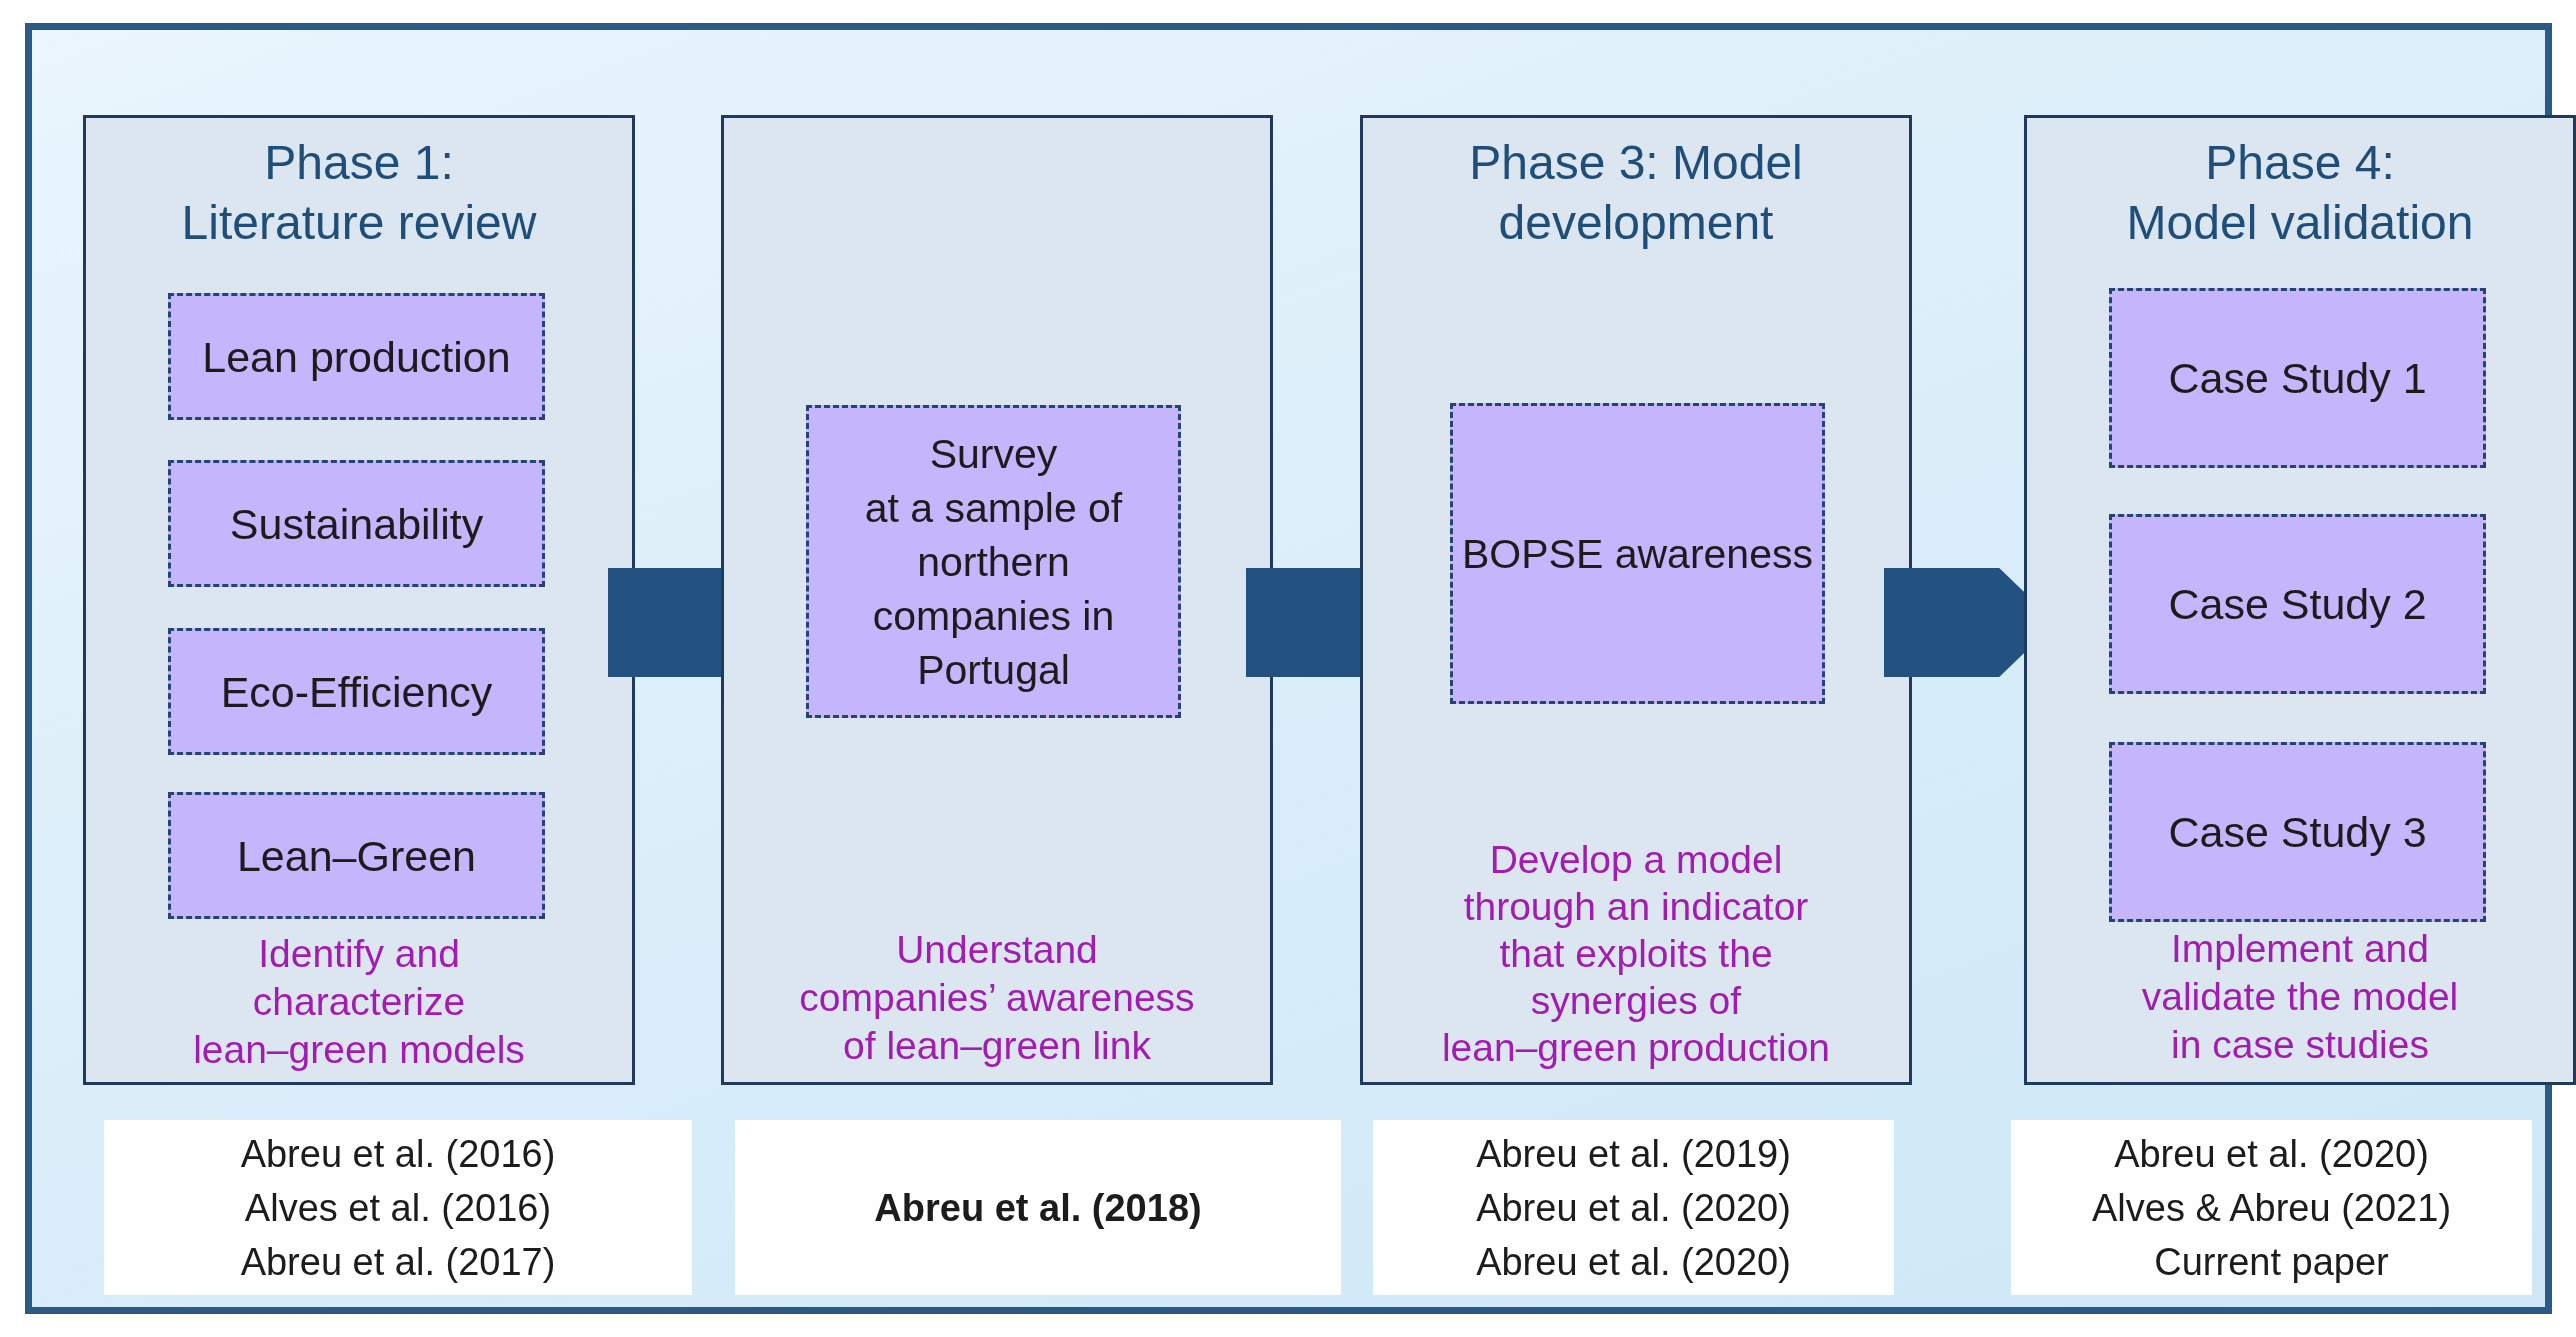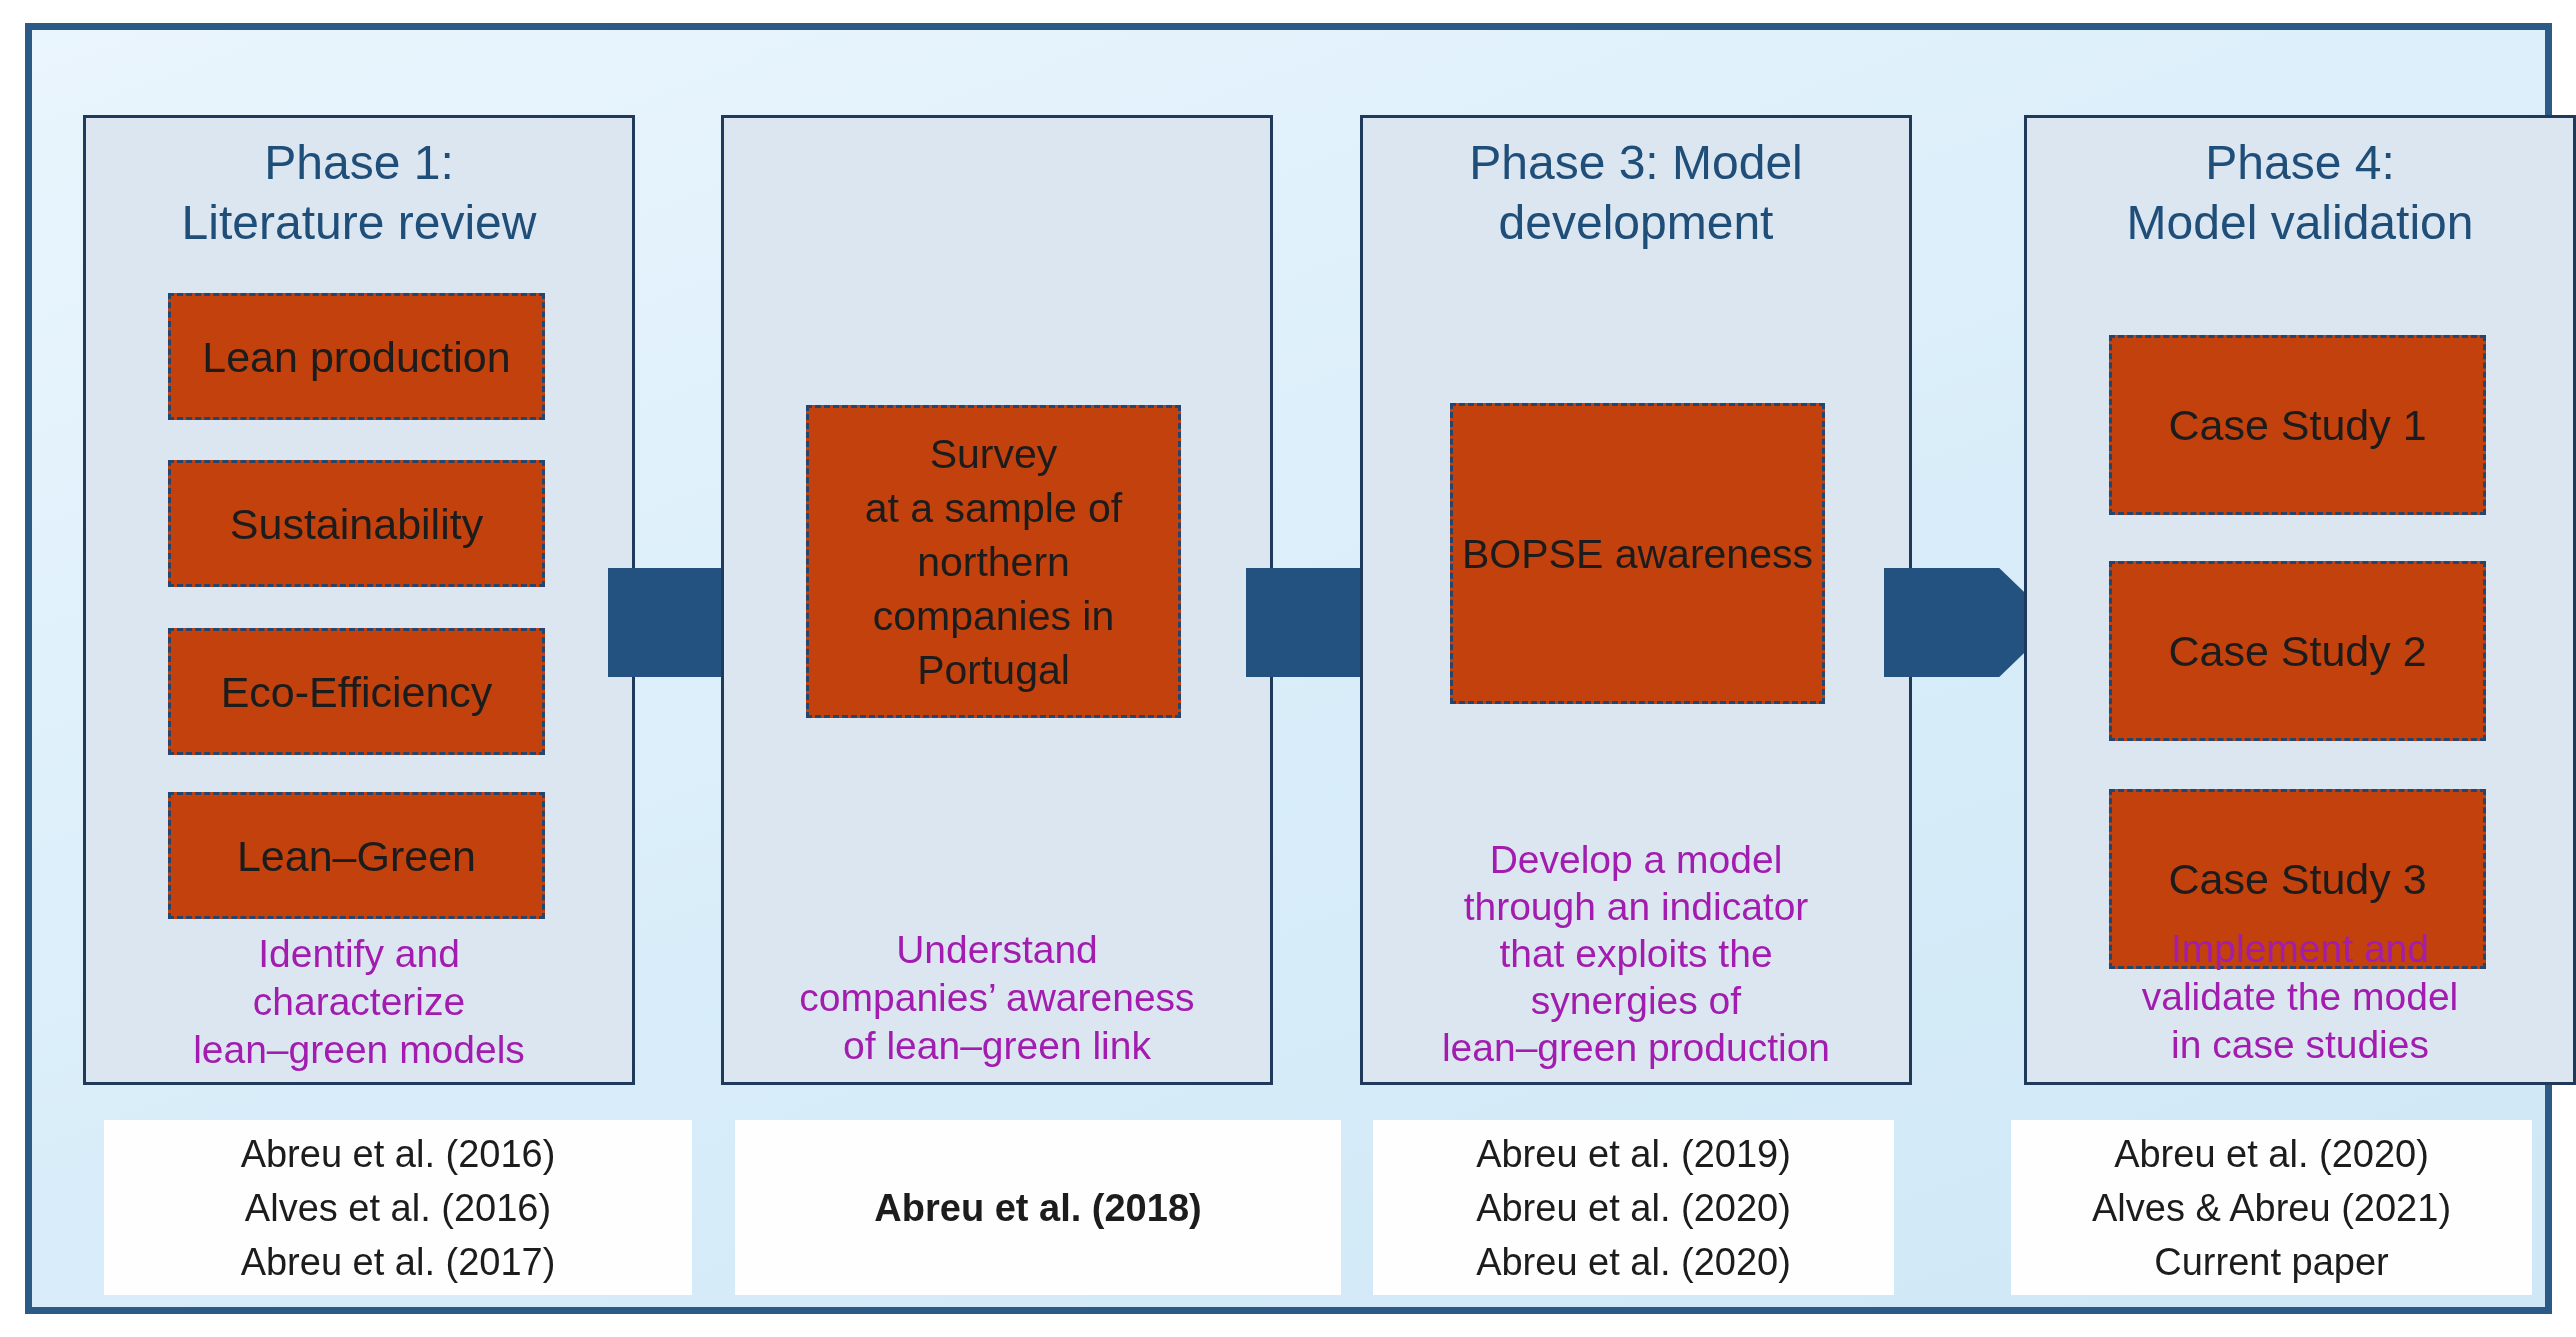--- a/index.html
+++ b/index.html
@@ -18,28 +18,28 @@
   }
   .panel-1{left:51px;}  .panel-2{left:689px;}
   .panel-3{left:1328px;} .panel-4{left:1992px;}
   .title{
     position:absolute;top:15px;left:0;right:0;text-align:center;
     font-size:48px;line-height:60px;font-weight:400;color:#1f4e79;
     white-space:pre-line;letter-spacing:0px;
   }
   .dashedbox{
     position:absolute;box-sizing:border-box;border:3.3px dashed #24466e;
-    background:#c2410c;display:flex;align-items:center;justify-content:center;
+    background:#c4b5fd;display:flex;align-items:center;justify-content:center;
     text-align:center;font-size:43px;line-height:54px;color:#1c1c1c;white-space:pre-line;
   }
   .p1-box{left:82px;width:377px;height:127px;}
   .p1-box-0{top:175px;} .p1-box-1{top:342px;} .p1-box-2{top:510px;} .p1-box-3{top:674px;}
   .p2-box{left:82px;top:287px;width:375px;height:313px;font-size:41px;}
   .p3-box{left:87px;top:285px;width:375px;height:301px;font-size:41px;}
-  .p4-box{left:82px;width:377px;height:180px;margin-top:47px;}
+  .p4-box{left:82px;width:377px;height:180px;}
   .p4-box-0{top:170px;} .p4-box-1{top:396px;} .p4-box-2{top:624px;}
   .desc{
     position:absolute;left:13px;right:13px;text-align:center;
     font-size:39px;line-height:48px;color:#a21caf;white-space:pre-line;
   }
   .p1-desc{bottom:8.2px;} .p2-desc{bottom:12.4px;} .p3-desc{bottom:11.5px;line-height:47px;} .p4-desc{bottom:13px;}
   .refbox{
     position:absolute;top:1090px;height:175px;background:#fefefe;
     display:flex;flex-direction:column;align-items:center;justify-content:center;
     text-align:center;font-size:38px;line-height:54px;color:#1c1c1c;

